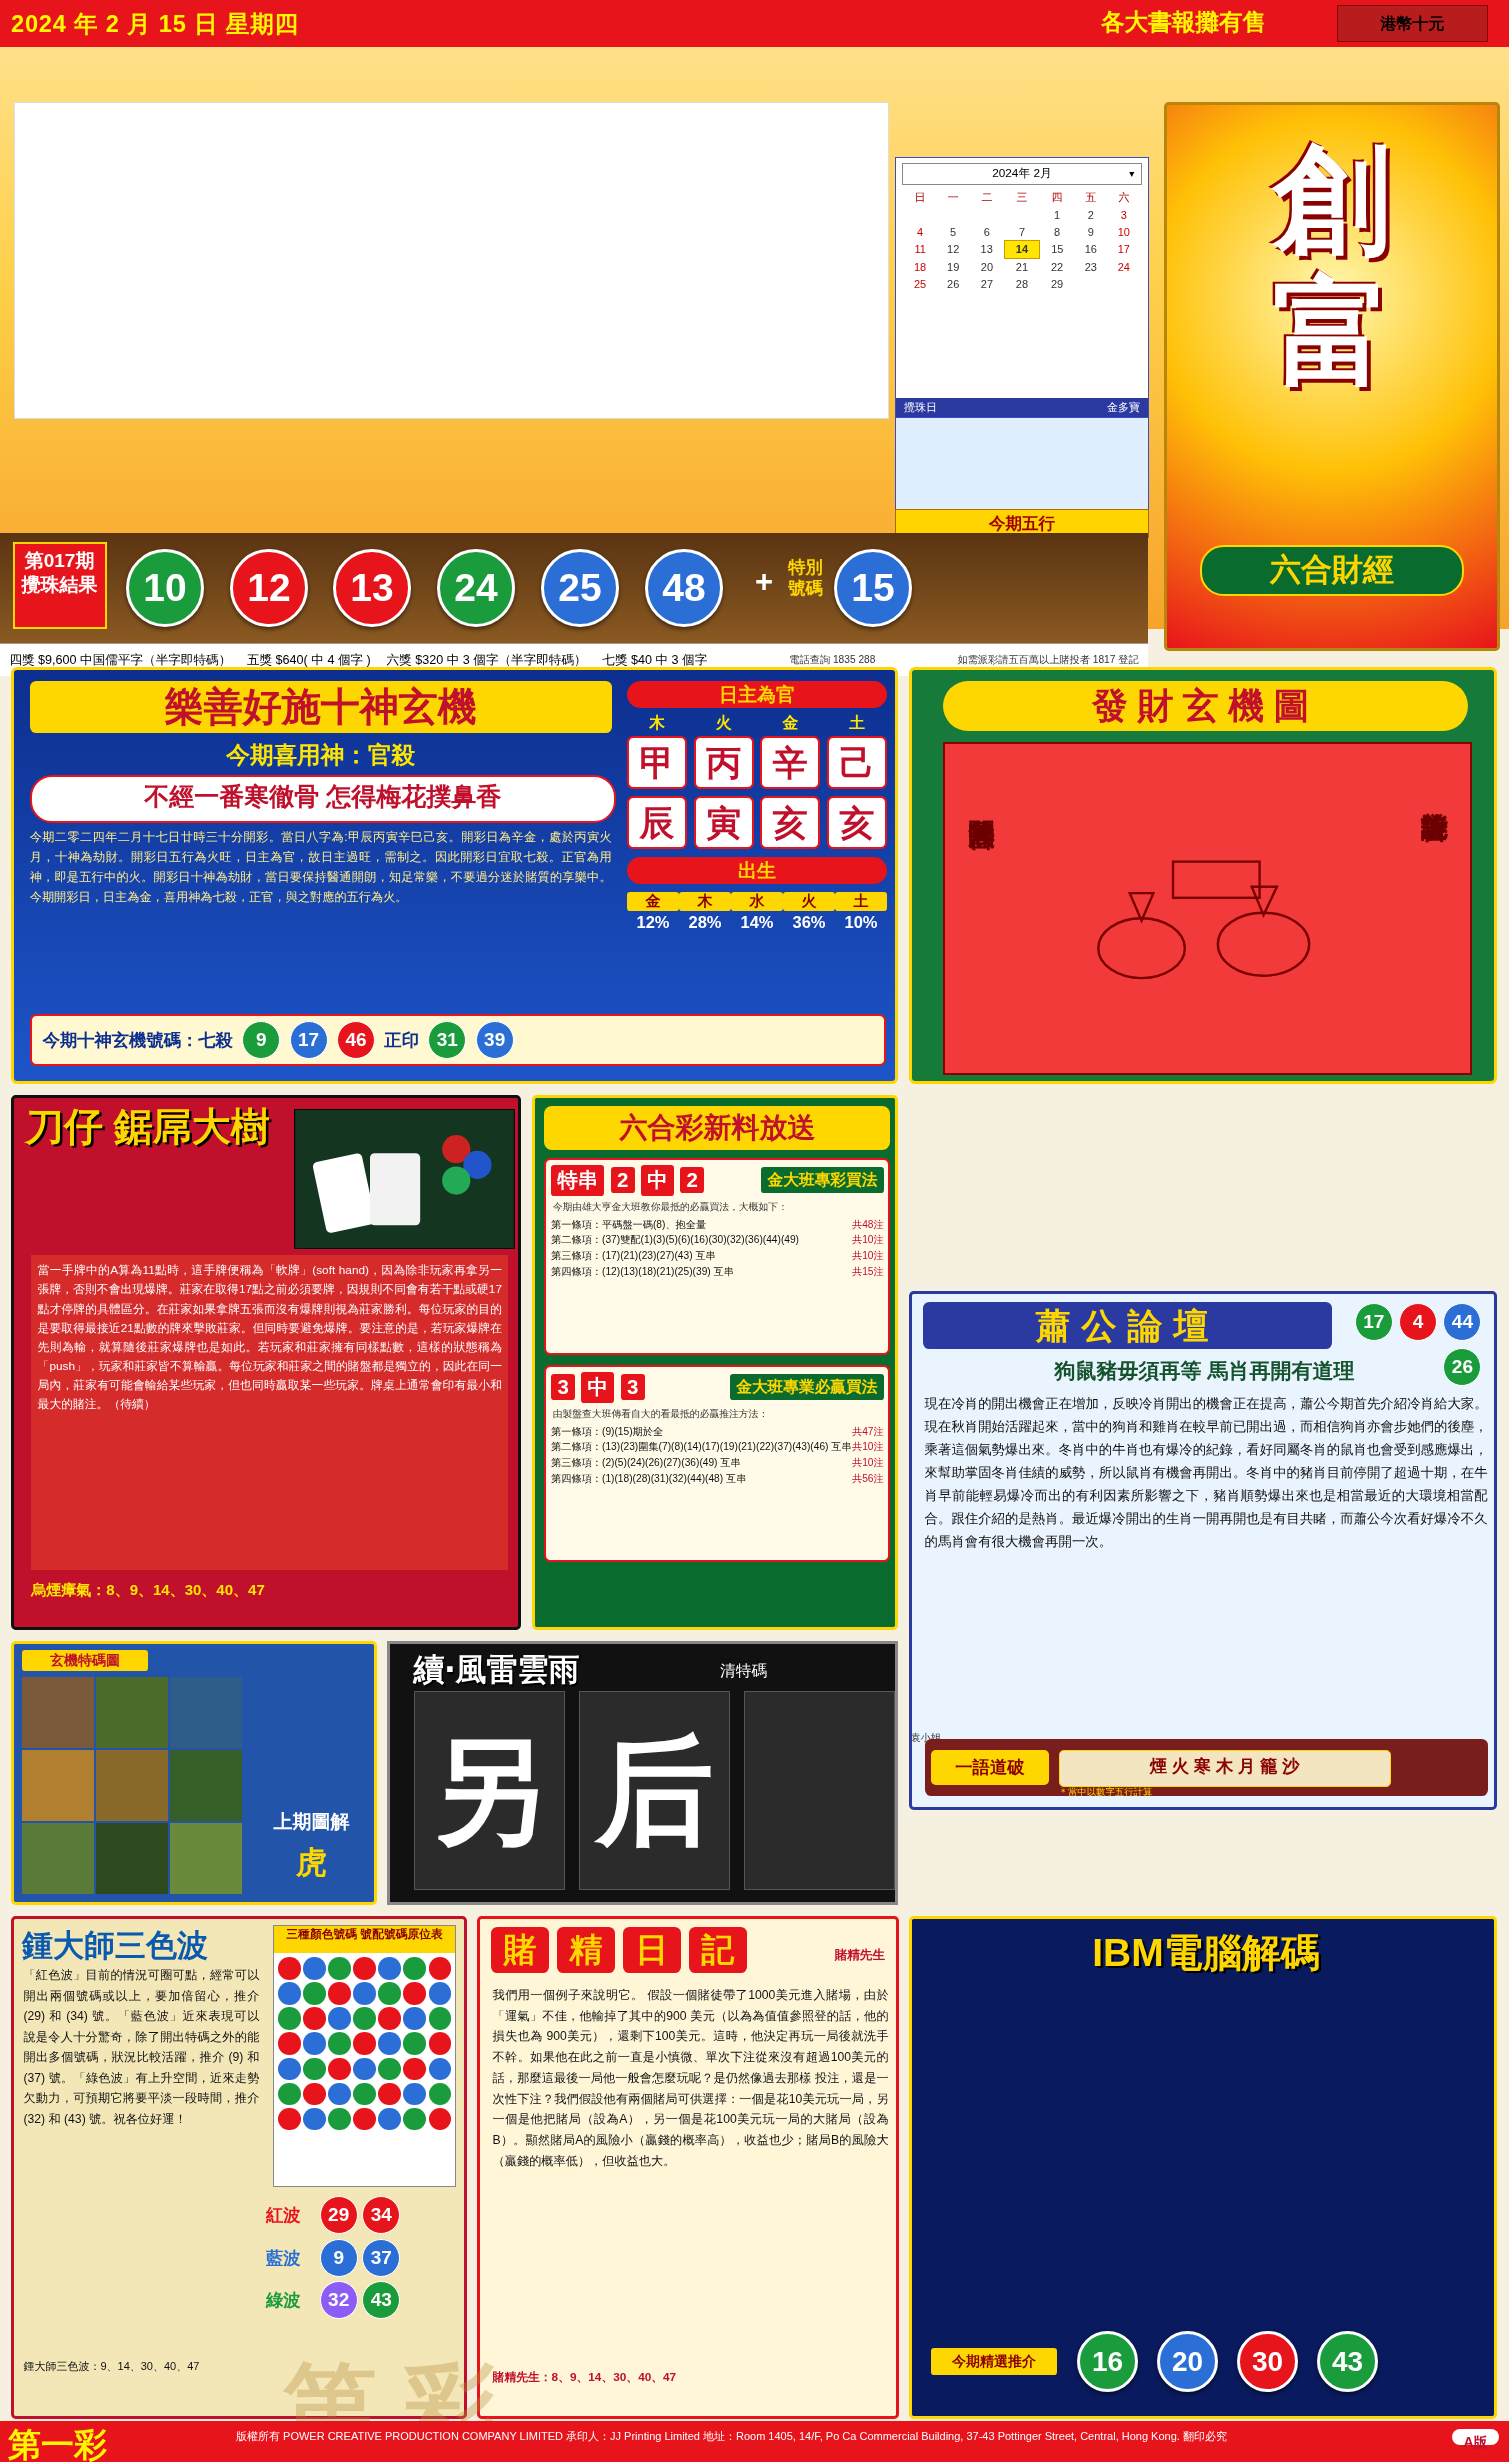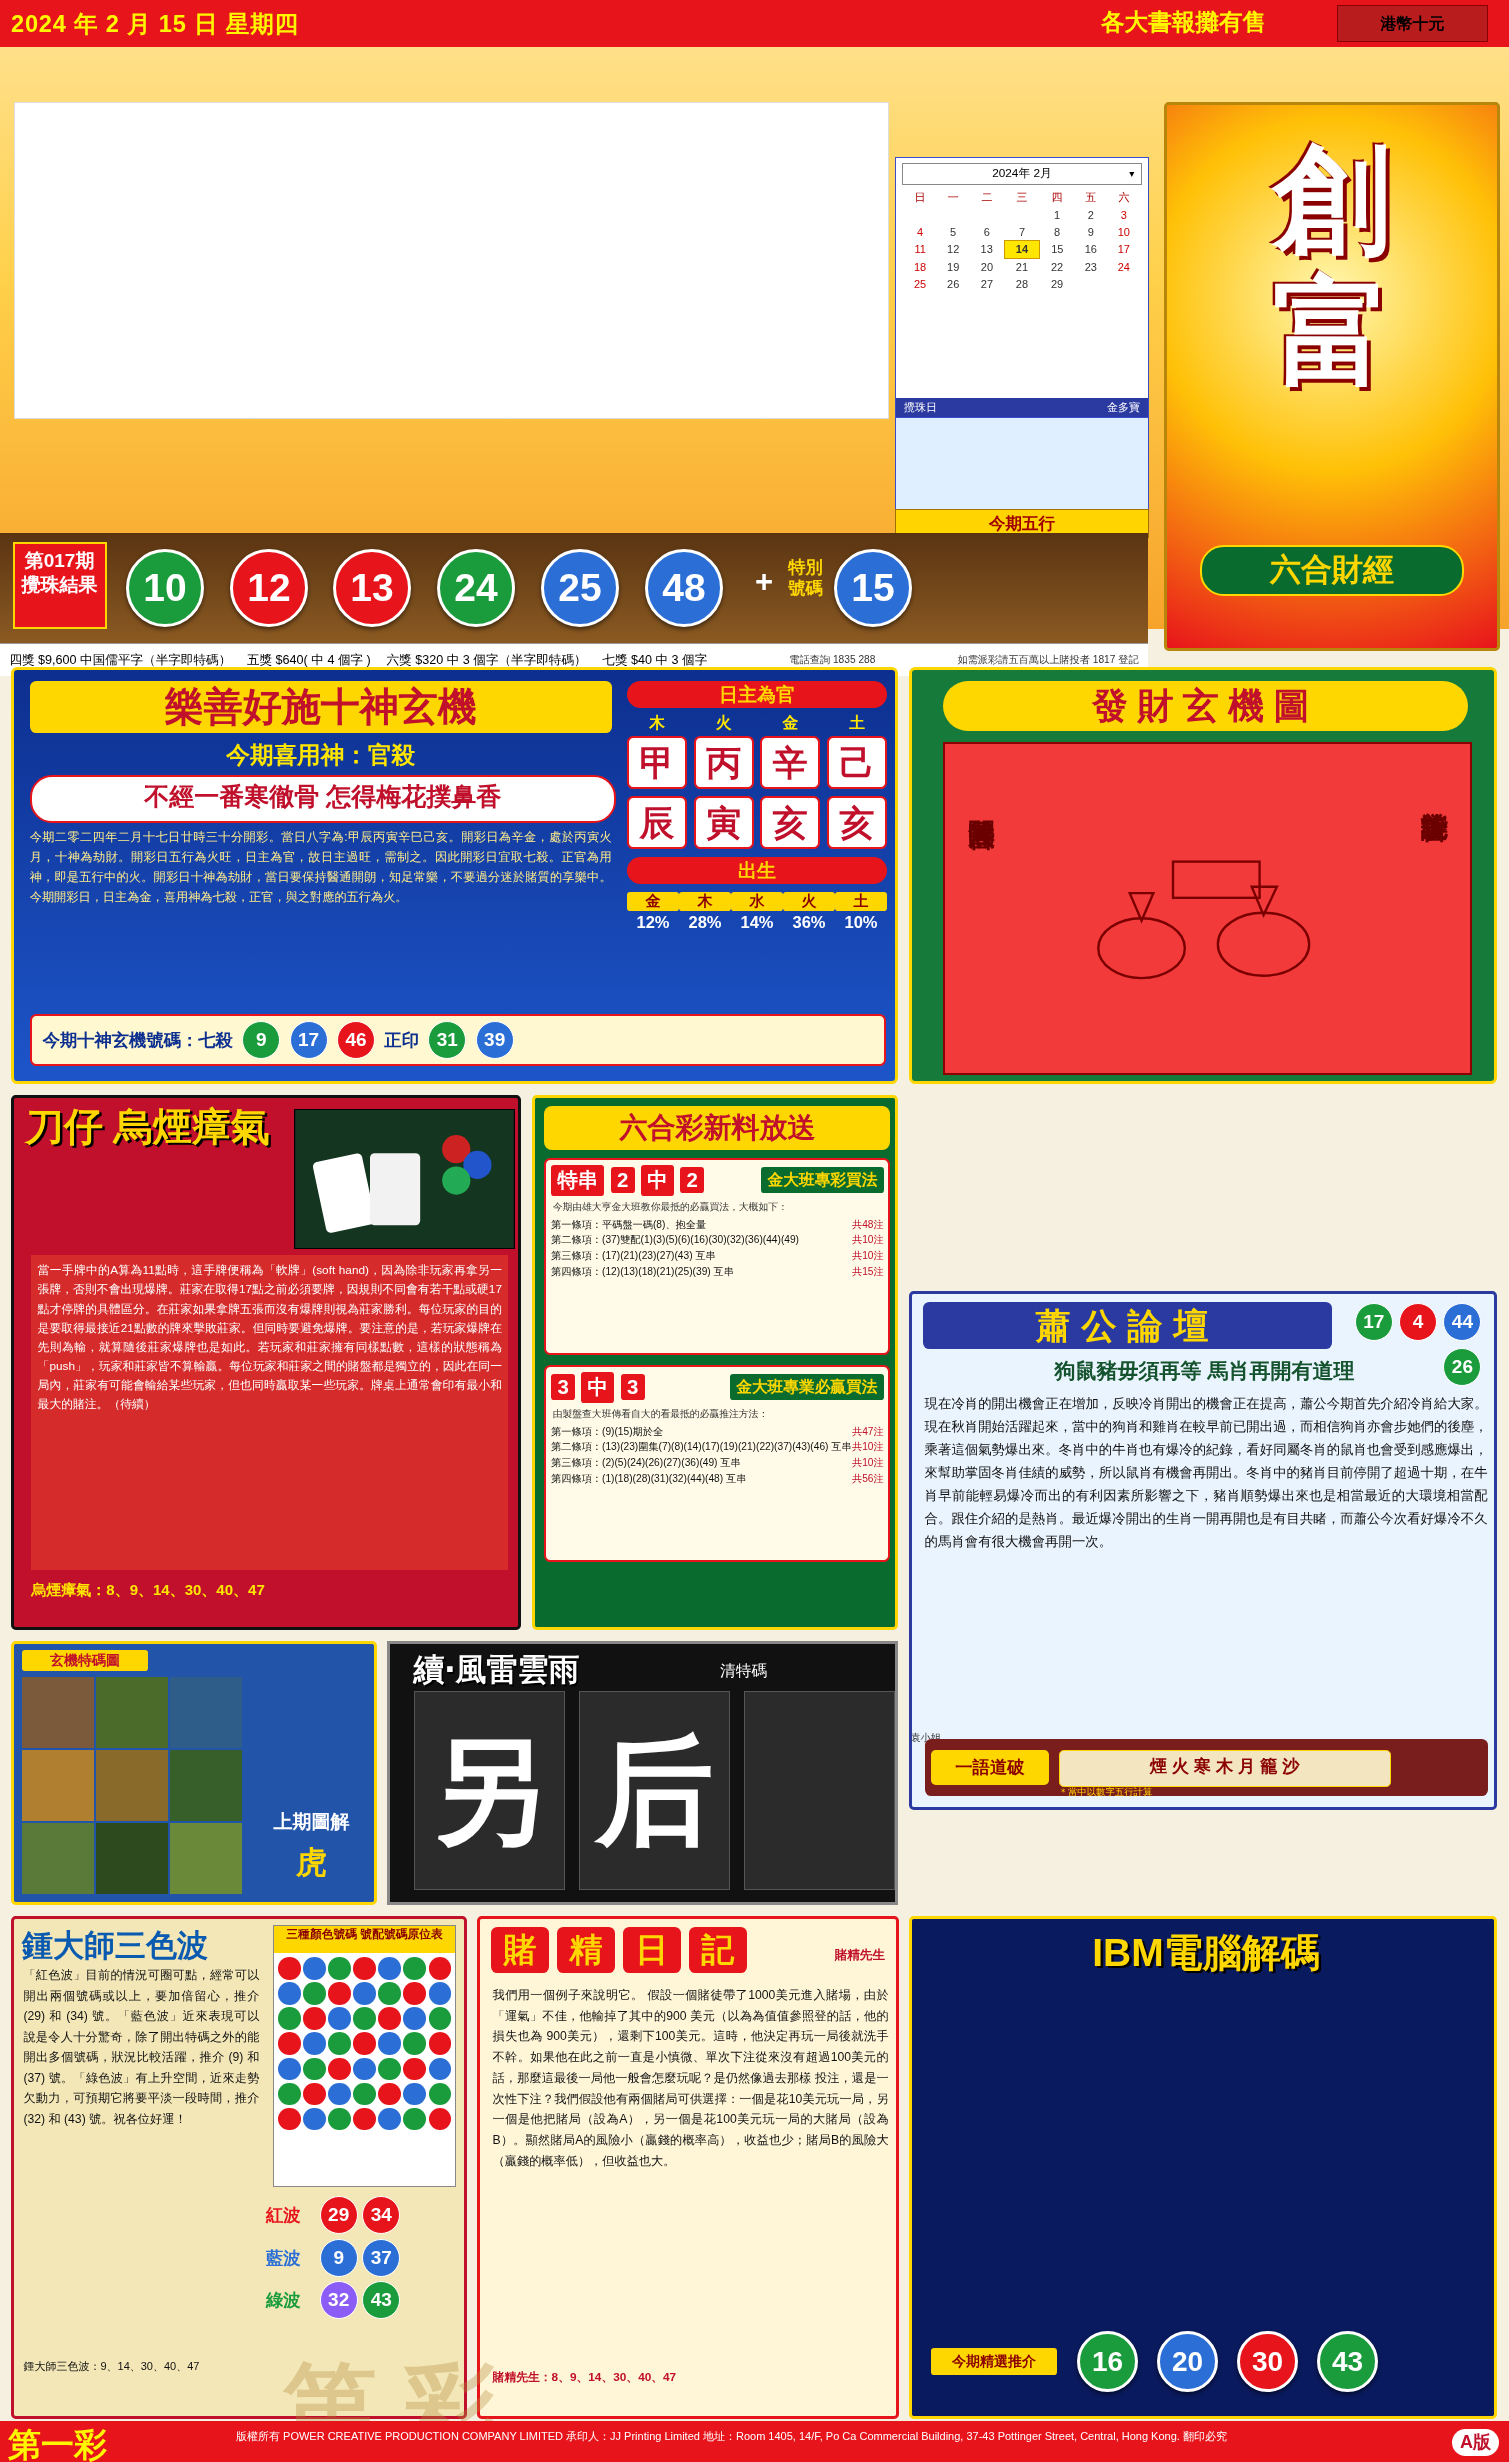--- a/index.html
+++ b/index.html
@@ -145,21 +145,21 @@
   .ibm{left:909px;top:1916px;width:588px;height:503px;background:#0a1a5e;border:3.1px solid #ffd700;border-radius:4.7px;}
   .ibm .t{position:absolute;left:47px;top:9.4px;width:494px;height:49px;color:#ffd700;font-size:39px;font-weight:bold;text-align:center;line-height:49px;text-shadow:2.4px 2.4px 0 #000;}
   .ibm .body{position:absolute;left:19px;top:72px;width:551px;height:330px;background:#fffdf0;border:1.6px solid #ffd700;color:#111;font-size:13.4px;line-height:1.75;text-align:justify;padding:9.4px;box-sizing:border-box;}
   .ibm .rec{position:absolute;left:19px;top:429px;width:126px;height:27px;background:#ffd700;color:#8b0000;font-size:14px;font-weight:bold;text-align:center;line-height:27px;border-radius:3.1px;}
   .ibm .balls{position:absolute;left:165px;top:412px;display:flex;gap:19px;}
 
   
   .bottombar{position:absolute;left:0;top:2421px;width:1510px;height:42px;background:#e8141b;}
   .bottombar .bl{position:absolute;left:7.9px;top:1.6px;color:#fff700;font-size:33px;font-weight:bold;}
   .bottombar .cc{position:absolute;left:236px;top:7.9px;color:#fff;font-size:11px;line-height:1.35;width:1101px;}
-  .bottombar .ver{position:absolute;right:11px;top:7.9px;width:47px;height:27px;background:#fff;border-radius:13.4px;color:#c0102b;font-size:18px;font-weight:bold;text-align:center;line-height:27px;}
+  .bottombar .ver{position:absolute;right:11px;top:7.9px;width:47px;height:16px;background:#fff;border-radius:13.4px;color:#c0102b;font-size:14px;font-weight:bold;text-align:center;line-height:27px;}
   .watermark{position:absolute;left:283px;top:2344px;font-size:94px;font-weight:bold;color:rgba(180,140,60,.35);}
   .wmsmall{position:absolute;left:47px;top:2430px;font-size:12.6px;color:#fff;}
 </style>
 </head>
 <body>
 
 <div id="page">
 
   <div class="topbar">
     <div class="date">2024 年 2 月 15 日 星期四</div>
@@ -359,21 +359,21 @@
         <path d="M110 105 L95 70 L125 70 Z" fill="none" stroke="#7a0000" stroke-width="3"></path>
         <ellipse cx="265" cy="135" rx="58" ry="40" fill="none" stroke="#7a0000" stroke-width="3"></ellipse>
         <path d="M265 98 L250 62 L282 62 Z" fill="none" stroke="#7a0000" stroke-width="3"></path>
         <rect x="150" y="30" width="110" height="46" fill="none" stroke="#7a0000" stroke-width="3"></rect>
       </svg>
     </div>
   </div>
 
   <div class="card daozai">
     <div class="t1">刀仔
-烏煙瘴氣</div>
+鋸屌大樹</div>
     <div class="photo">
       <svg width="219" height="138" viewBox="0 0 278 176">
         <rect width="278" height="176" fill="#14351f"></rect>
         <rect x="30" y="60" width="64" height="92" rx="6" fill="#fff" transform="rotate(-12 62 106)"></rect>
         <rect x="95" y="55" width="64" height="92" rx="6" fill="#f2f2f2"></rect>
         <circle cx="205" cy="50" r="18" fill="#cc2222"></circle>
         <circle cx="232" cy="70" r="18" fill="#2255cc"></circle>
         <circle cx="205" cy="90" r="18" fill="#22aa55"></circle>
       </svg>
     </div>

